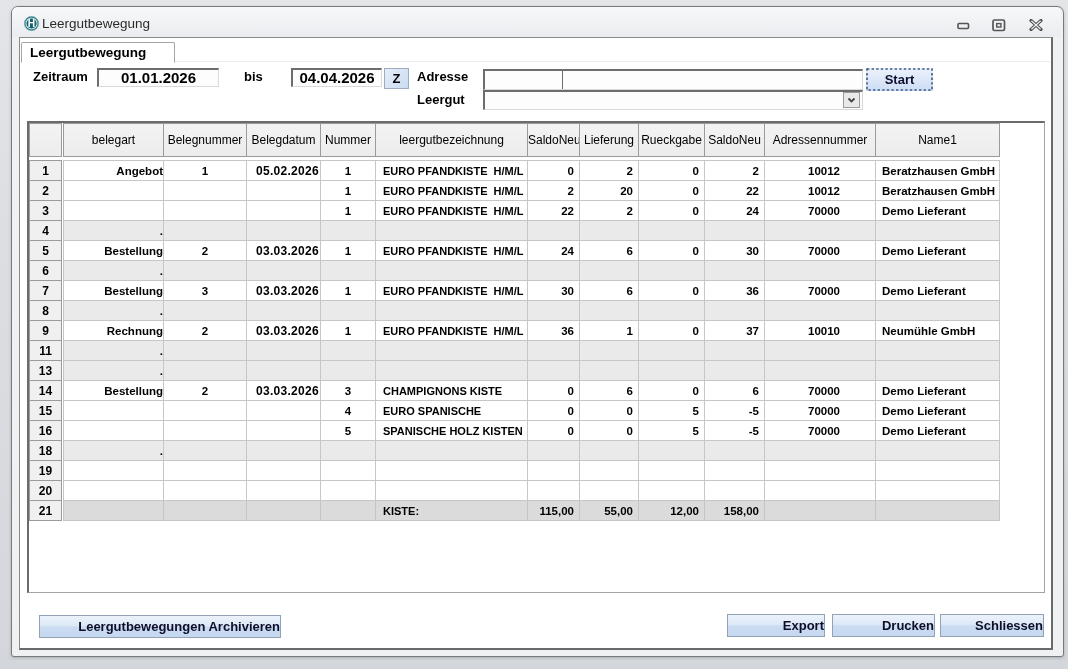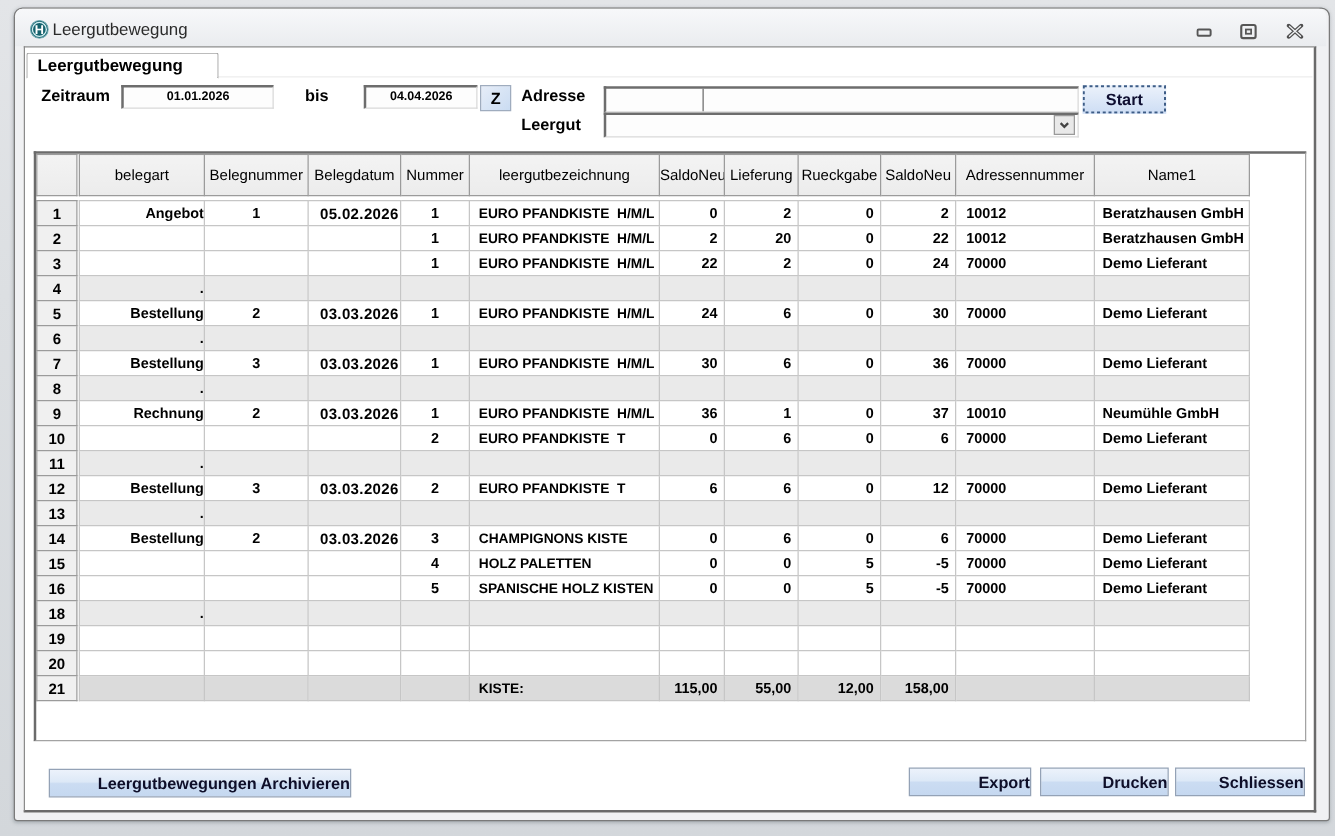--- a/index.html
+++ b/index.html
@@ -20,21 +20,21 @@
 
 #tab{left:21px;top:42px;width:144px;height:19px;background:#fff;
   border:1px solid #a6a6a6;border-bottom:1px solid #fff;border-radius:2px 2px 0 0;
   font-weight:bold;font-size:13.5px;line-height:19px;padding-left:8px;color:#000}
 #tabline{left:21px;top:61px;width:1029px;height:1px;background:#ededed}
 
 .lbl{font-weight:bold;font-size:13px;color:#000}
 
 .inp{background:#fdfdfd;border-style:solid;border-width:2px 1px 1px 2px;
   border-color:#6d6d6d #d9d9d9 #d9d9d9 #6d6d6d;
-  font-weight:bold;font-size:10px;color:#000;text-align:center}
+  font-weight:bold;font-size:15px;color:#000;text-align:center}
 
 .btn{border:1px solid #94a2b6;color:#0e0e28;font-weight:bold;font-size:13px;
   text-align:right;
   background:linear-gradient(180deg,#ecf2fb 0%,#dde9f7 45%,#cbdcf2 52%,#c5d8f0 100%)}
 
 #grid{left:27px;top:121px;width:1015px;height:469px;background:#fff;
   border-top:2px solid #6b6b6b;border-left:2px solid #6b6b6b;
   border-right:1px solid #a3a3a3;border-bottom:1px solid #a3a3a3}
 table{border-collapse:collapse;table-layout:fixed}
 #thead td{background:linear-gradient(#f3f3f3,#ececec);border:1px solid #9b9b9b;
@@ -44,21 +44,21 @@
 #tbody td{border:1px solid #c6c6c6;font-weight:bold;font-size:11.5px;color:#000;
   overflow:hidden;white-space:nowrap;padding:0;background:#fff}
 #tbody td.rn{background:#f0f0f0;border:1px solid #9b9b9b;font-size:12px;text-align:center}
 #tbody td.sp{background:#fff;border-top:none;border-bottom:none;border-left:none;border-right:none}
 #tbody tr.gray td.d{background:#eaeaea}
 #tbody tr.sum td.d{background:#dbdbdb}
 #tbody td.cl{text-align:right;padding-left:7px}
 #tbody td.cc{text-align:center}
 #tbody td.cd{text-align:right;padding-right:1px;font-size:12px;letter-spacing:.3px}
 #tbody td.cr{text-align:right;padding-right:5px}
-#tbody td.cl8{text-align:left;padding-left:8px}
+#tbody td.cl8{text-align:center;padding-left:8px}
 #tbody td.cl7{text-align:left;padding-left:7px;font-size:11px}
 #tbody td.cl6{text-align:left;padding-left:6px}
 </style>
 </head>
 <body>
 <div class="abs" id="win"></div>
 <div class="abs" id="titlebar"></div>
 <svg class="abs" id="icon" viewBox="0 0 14 14">
   <circle cx="7" cy="7" r="6.6" fill="#14616c" stroke="#6fa8b0" stroke-width="0.8"></circle>
   <circle cx="7" cy="7" r="5.2" fill="none" stroke="#d2eef1" stroke-width="1"></circle>
@@ -284,64 +284,34 @@
           <td class="d cd">03.03.2026</td>
           <td class="d cc">1</td>
           <td class="d cl7">EURO PFANDKISTE&nbsp;&nbsp;H/M/L</td>
           <td class="d cr">36</td>
           <td class="d cr">1</td>
           <td class="d cr">0</td>
           <td class="d cr">37</td>
           <td class="d cl8">10010</td>
           <td class="d cl6">Neumühle GmbH</td>
         </tr>
-<tr style="height:20px">
-          <td class="rn">10</td>
-          <td class="sp"></td>
-          <td class="d cl"></td>
-          <td class="d cc"></td>
-          <td class="d cd"></td>
-          <td class="d cc">2</td>
-          <td class="d cl7">EURO PFANDKISTE&nbsp;&nbsp;T</td>
-          <td class="d cr">0</td>
-          <td class="d cr">6</td>
-          <td class="d cr">0</td>
-          <td class="d cr">6</td>
-          <td class="d cl8">70000</td>
-          <td class="d cl6">Demo Lieferant</td>
-        </tr>
 <tr class="gray" style="height:20px">
           <td class="rn">11</td>
           <td class="sp"></td>
           <td class="d cl">.</td>
           <td class="d cc"></td>
           <td class="d cd"></td>
           <td class="d cc"></td>
           <td class="d cl7"></td>
           <td class="d cr"></td>
           <td class="d cr"></td>
           <td class="d cr"></td>
           <td class="d cr"></td>
           <td class="d cl8"></td>
           <td class="d cl6"></td>
-        </tr>
-<tr style="height:20px">
-          <td class="rn">12</td>
-          <td class="sp"></td>
-          <td class="d cl">Bestellung</td>
-          <td class="d cc">3</td>
-          <td class="d cd">03.03.2026</td>
-          <td class="d cc">2</td>
-          <td class="d cl7">EURO PFANDKISTE&nbsp;&nbsp;T</td>
-          <td class="d cr">6</td>
-          <td class="d cr">6</td>
-          <td class="d cr">0</td>
-          <td class="d cr">12</td>
-          <td class="d cl8">70000</td>
-          <td class="d cl6">Demo Lieferant</td>
         </tr>
 <tr class="gray" style="height:20px">
           <td class="rn">13</td>
           <td class="sp"></td>
           <td class="d cl">.</td>
           <td class="d cc"></td>
           <td class="d cd"></td>
           <td class="d cc"></td>
           <td class="d cl7"></td>
           <td class="d cr"></td>
@@ -366,21 +336,21 @@
           <td class="d cl8">70000</td>
           <td class="d cl6">Demo Lieferant</td>
         </tr>
 <tr style="height:20px">
           <td class="rn">15</td>
           <td class="sp"></td>
           <td class="d cl"></td>
           <td class="d cc"></td>
           <td class="d cd"></td>
           <td class="d cc">4</td>
-          <td class="d cl7">HOLZ PALETTEN</td>
+          <td class="d cl7">EURO SPANISCHE</td>
           <td class="d cr">0</td>
           <td class="d cr">0</td>
           <td class="d cr">5</td>
           <td class="d cr">-5</td>
           <td class="d cl8">70000</td>
           <td class="d cl6">Demo Lieferant</td>
         </tr>
 <tr style="height:20px">
           <td class="rn">16</td>
           <td class="sp"></td>

